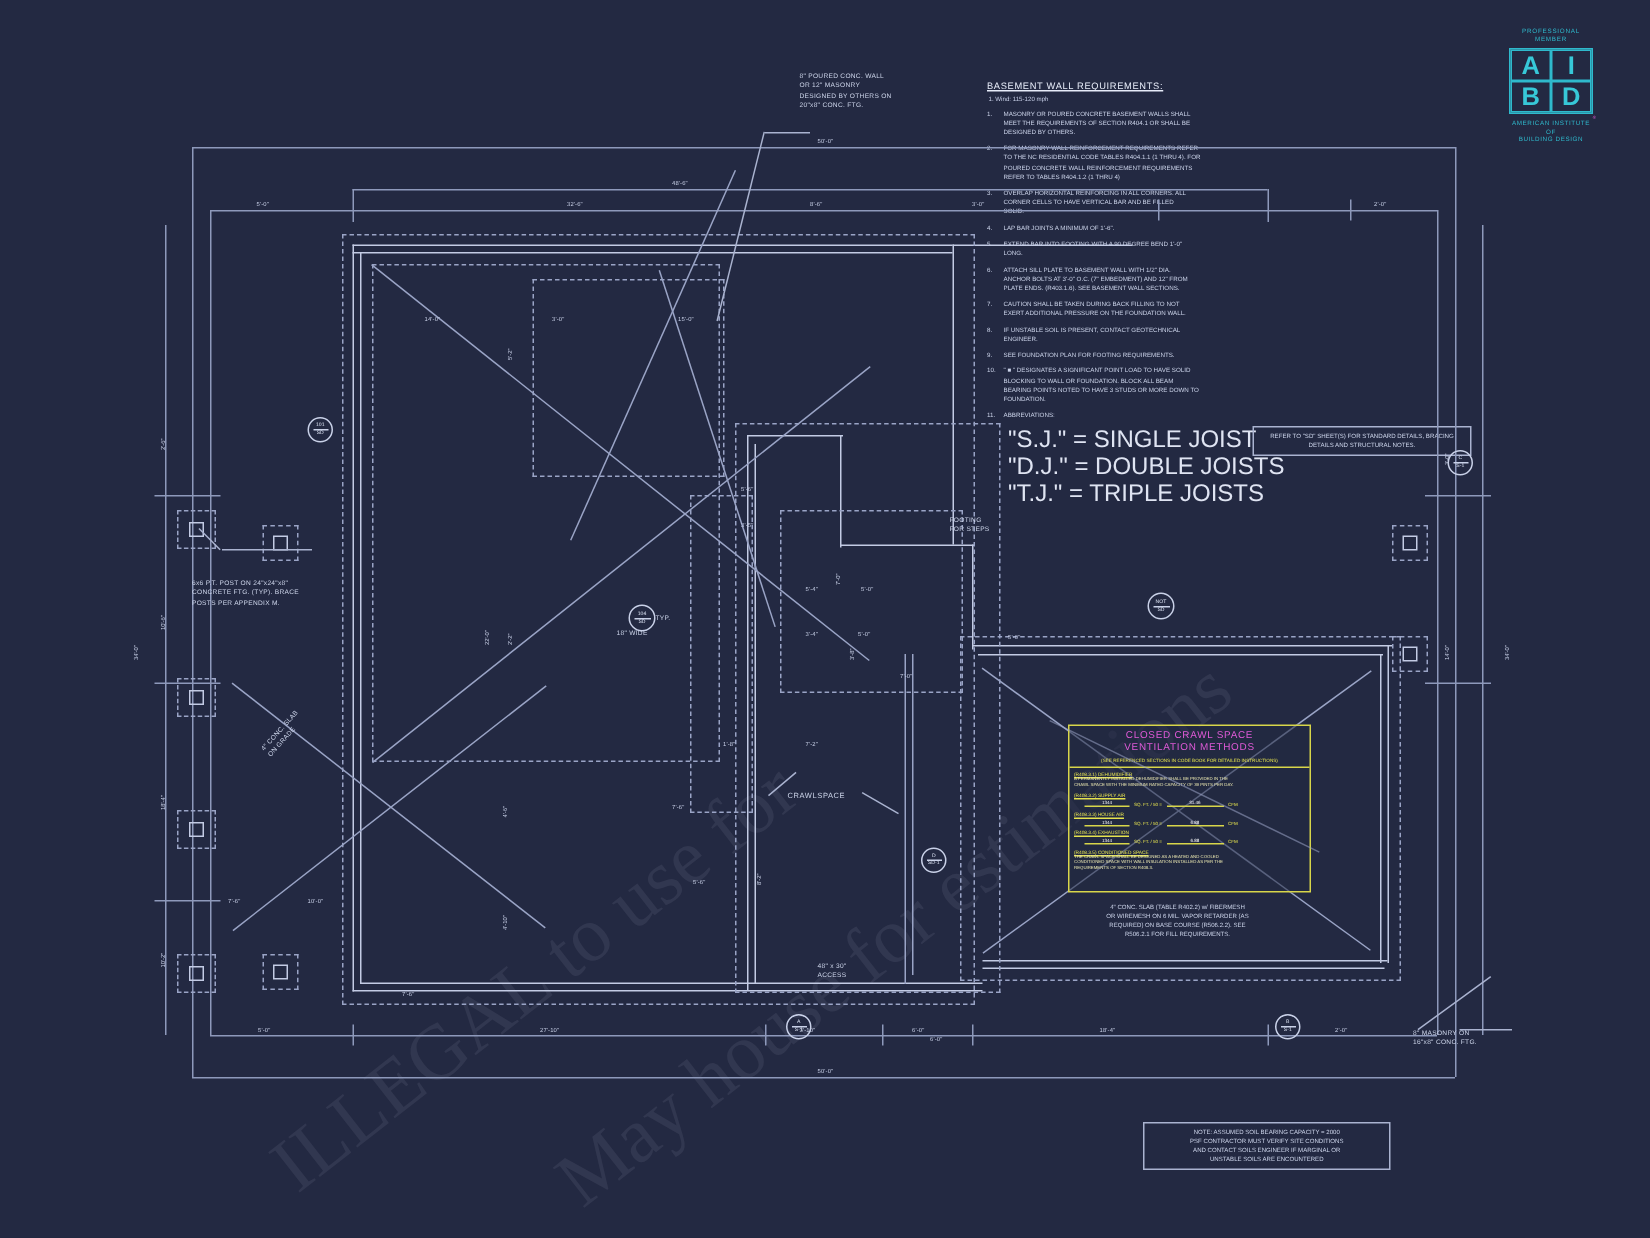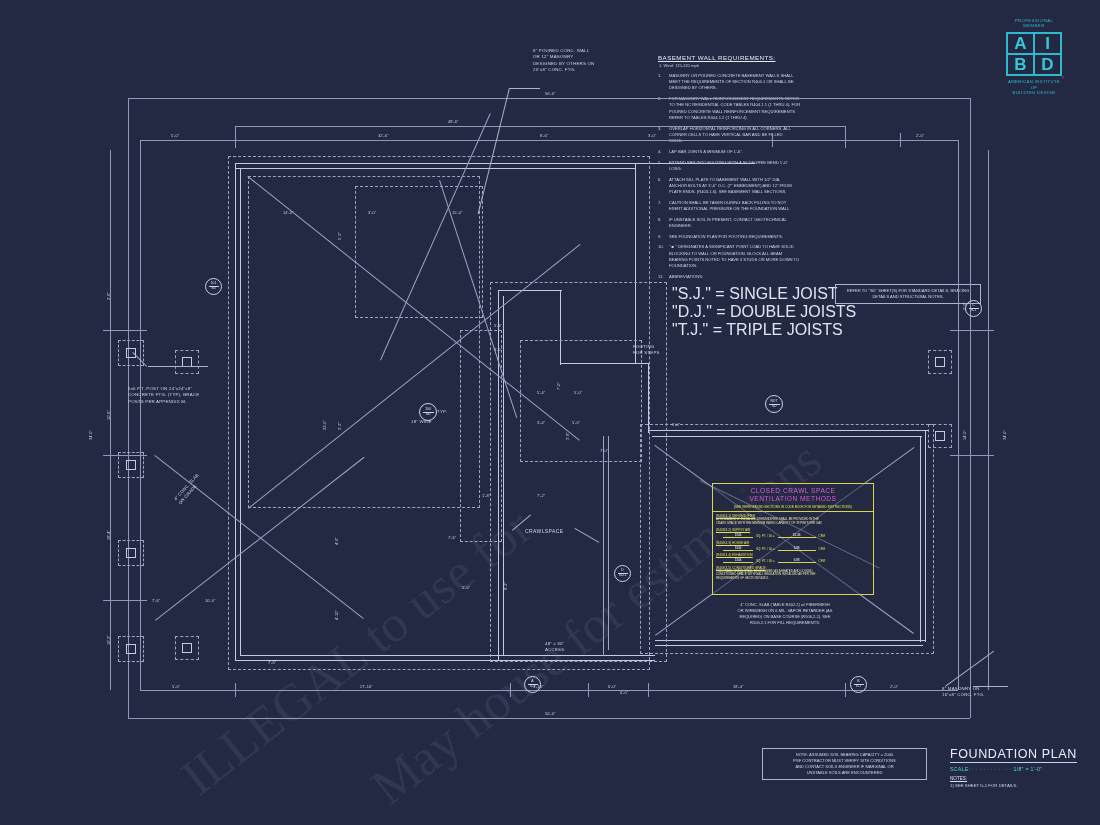--- a/index.html
+++ b/index.html
@@ -421,20 +421,14 @@
 CONDITIONED SPACE WITH WALL INSULATION INSTALLED AS PER THE
 REQUIREMENTS OF SECTION R408.3.</div>
   </div>
 
   <div class="diag" style="left:700px;top:480px;width:200px;transform:rotate(26deg);opacity:.55;"></div>
 
   <div id="soilnote">NOTE: ASSUMED SOIL BEARING CAPACITY = 2000
 PSF CONTRACTOR MUST VERIFY SITE CONDITIONS
 AND CONTACT SOILS ENGINEER IF MARGINAL OR
 UNSTABLE SOILS ARE ENCOUNTERED</div>
-  <div id="titleblk">
-    <div class="tt">FOUNDATION PLAN</div>
-    <div class="sc">SCALE: · · · · · · · · · · · 1/8" = 1'-0"</div>
-    <div class="nh">NOTES:</div>
-    <div class="nl">1) SEE SHEET D-1 FOR DETAILS.</div>
-  </div>
 
 </div>
 
 </body></html>

